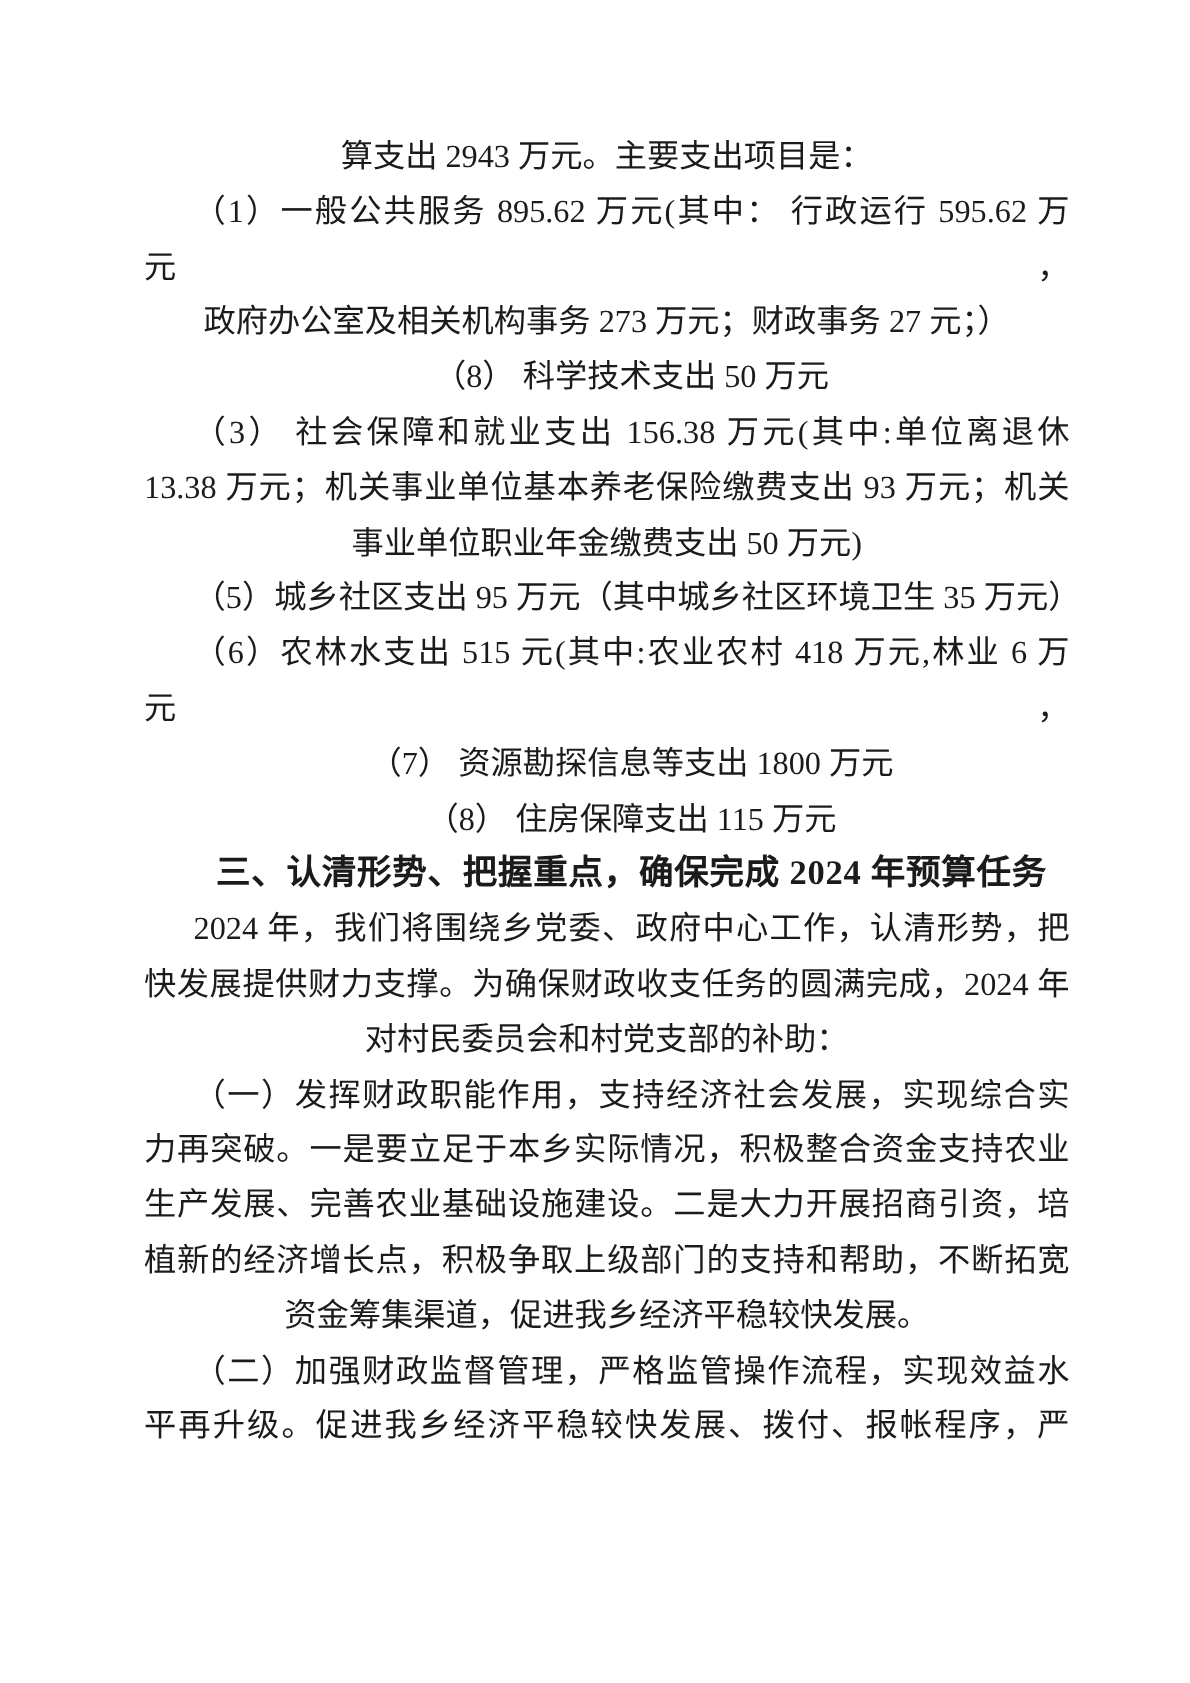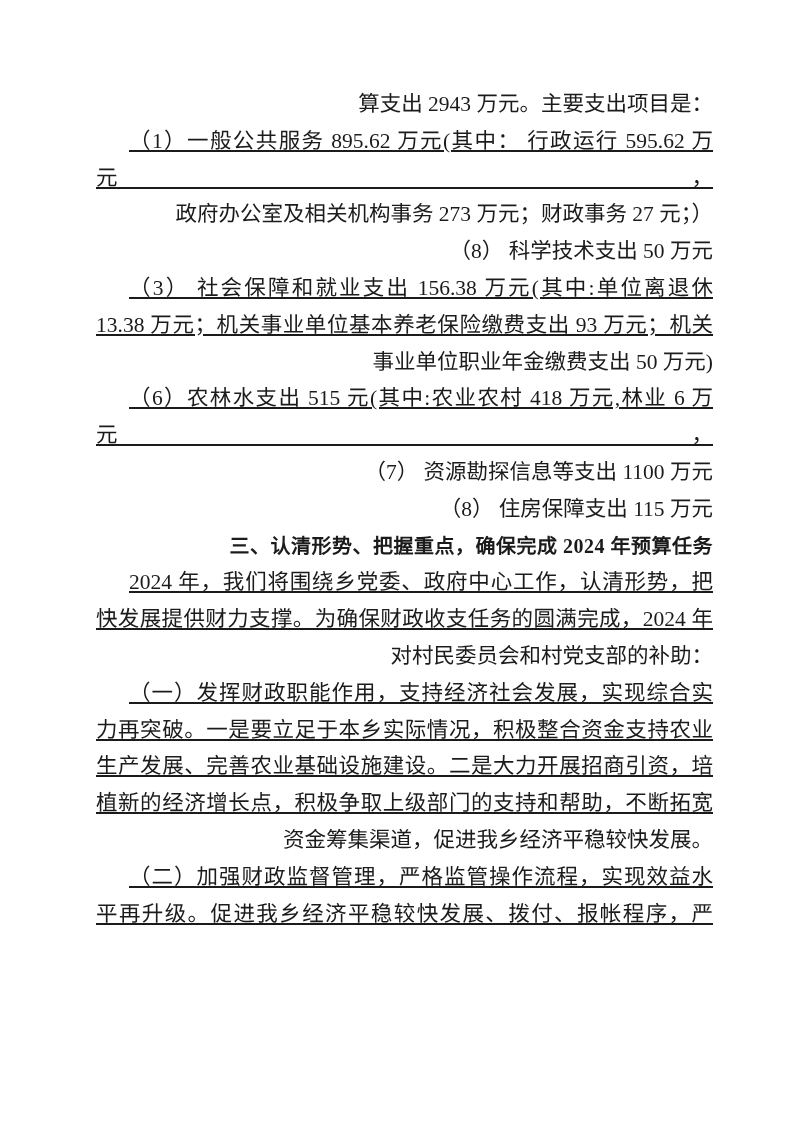--- a/index.html
+++ b/index.html
@@ -22,35 +22,34 @@
     top: 86px;
     width: 617px;
   }
   .paragraph {
     margin: 0;
     padding: 0;
   }
   .line {
     font-size: 21.5px;
     line-height: 36.8px;
-    text-align: right;
+    text-align: center;
     white-space: normal;
   }
   .line.fill {
     text-align: justify;
     text-align-last: justify;
     text-justify: inter-character;
-    text-decoration: underline;
   }
   .line.indent {
     text-indent: 33px;
   }
   .line.heading {
     font-weight: 700;
-    font-size: 20px;
+    font-size: 23px;
     letter-spacing: 0.5px;
   }
 </style>
 </head>
 <body>
 
 <div class="page">
   <div class="text-block">
       <div class="paragraph">
         <div class="line">算支出 2943 万元。主要支出项目是：</div>
@@ -61,24 +60,27 @@
       </div>
       <div class="paragraph">
         <div class="line indent">（8） 科学技术支出 50 万元</div>
       </div>
       <div class="paragraph">
         <div class="line fill indent">（3） 社会保障和就业支出 156.38 万元(其中:单位离退休</div>
         <div class="line fill">13.38 万元；机关事业单位基本养老保险缴费支出 93 万元；机关</div>
         <div class="line">事业单位职业年金缴费支出 50 万元)</div>
       </div>
       <div class="paragraph">
+        <div class="line indent">（5）城乡社区支出 95 万元（其中城乡社区环境卫生 35 万元）</div>
+      </div>
+      <div class="paragraph">
         <div class="line fill indent">（6）农林水支出 515 元(其中:农业农村 418 万元,林业 6 万元，</div>
       </div>
       <div class="paragraph">
-        <div class="line indent">（7） 资源勘探信息等支出 1100 万元</div>
+        <div class="line indent">（7） 资源勘探信息等支出 1800 万元</div>
       </div>
       <div class="paragraph">
         <div class="line indent">（8） 住房保障支出 115 万元</div>
       </div>
       <div class="paragraph">
         <div class="line indent heading">三、认清形势、把握重点，确保完成 2024 年预算任务</div>
       </div>
       <div class="paragraph">
         <div class="line fill indent">2024 年，我们将围绕乡党委、政府中心工作，认清形势，把</div>
         <div class="line fill">快发展提供财力支撑。为确保财政收支任务的圆满完成，2024 年</div>

